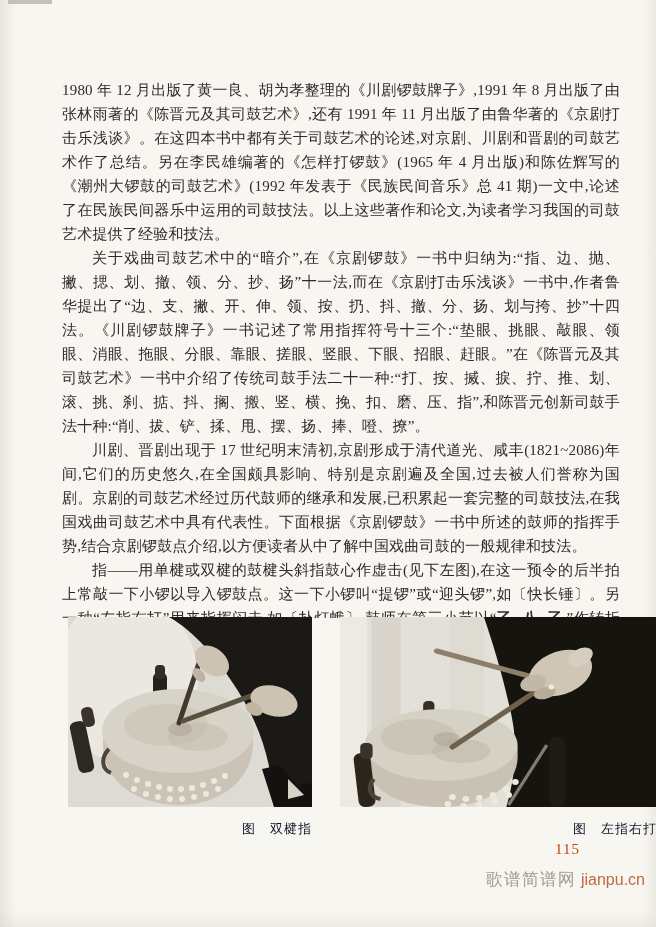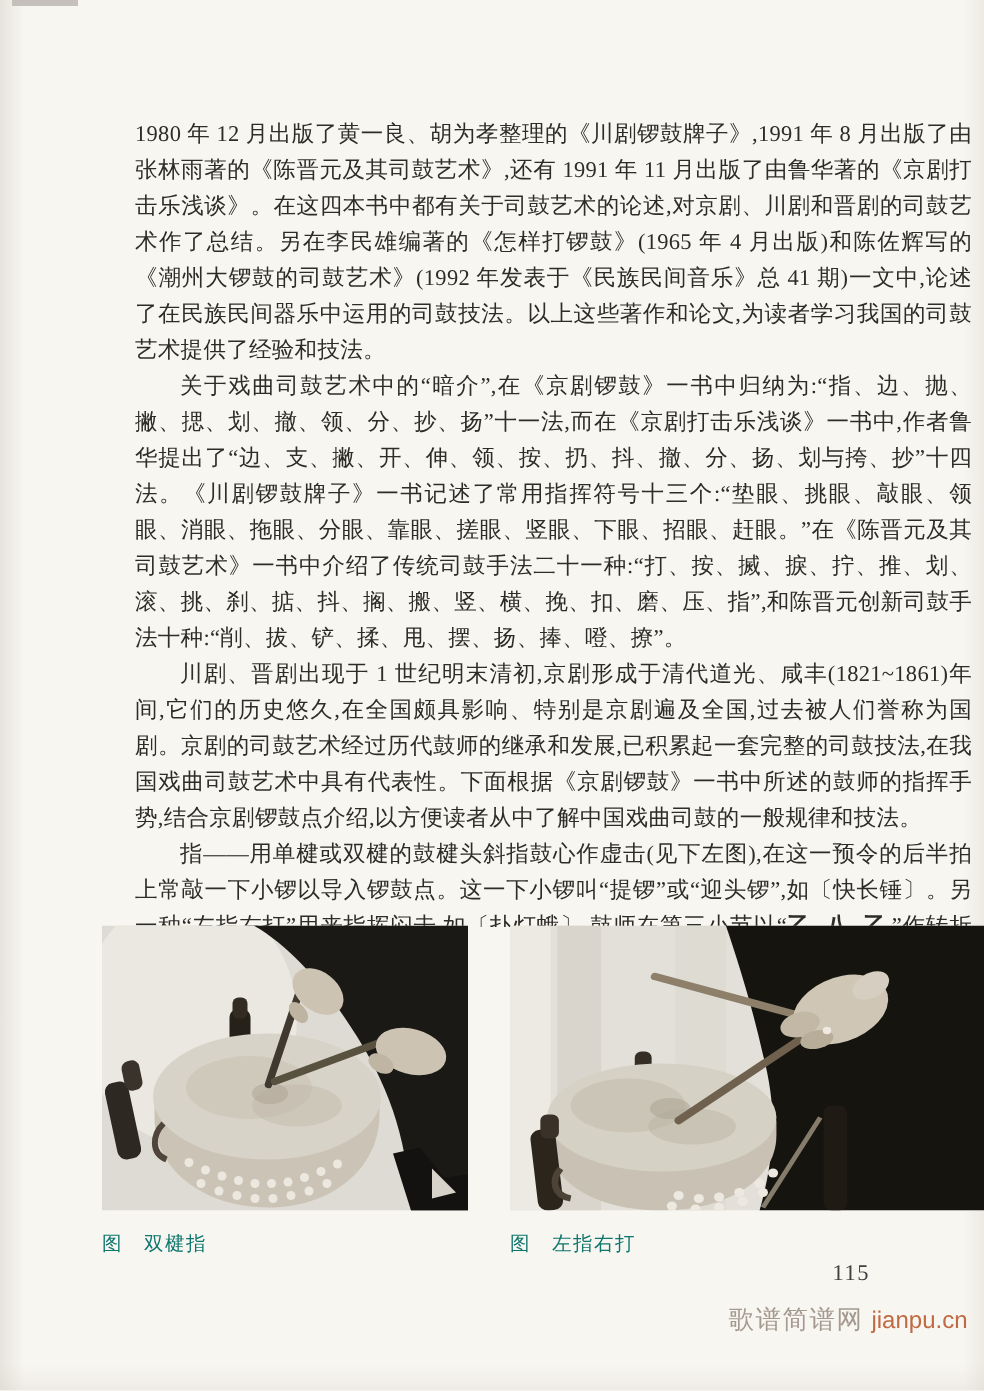--- a/index.html
+++ b/index.html
@@ -14,58 +14,58 @@
     background:
       linear-gradient(90deg,rgba(210,206,196,.45) 0,rgba(210,206,196,0) 16px),
       linear-gradient(270deg,rgba(216,212,202,.35) 0,rgba(216,212,202,0) 14px),
       linear-gradient(0deg,rgba(214,210,200,.30) 0,rgba(214,210,200,0) 18px);
   }
   .scan-artifact{
     position:absolute;left:8px;top:0;width:44px;height:4px;
     background:#b8b4ac;opacity:.8;
   }
   .text-block{
-    position:absolute;left:62px;top:78px;width:558px;height:540px;overflow:hidden;margin-left:28px;
+    position:absolute;left:62px;top:78px;width:558px;height:540px;overflow:hidden;
   }
   p.para{
     margin:0;font-size:15px;line-height:24px;text-align:justify;
     letter-spacing:.2px;word-break:break-all;
   }
   p.indent{text-indent:2em}
   .notation{font-weight:bold;letter-spacing:3px;white-space:nowrap}
   .notation .u{text-decoration:underline;text-underline-offset:3px}
   figure{position:absolute;margin:0;top:617px}
   #fig-left{left:68px;width:244px}
   #fig-right{left:340px;width:317px}
   figure svg{display:block;width:100%;height:190px}
   figcaption{
-    margin-top:13px;font-size:13px;color:#0f766e;text-align:left;letter-spacing:1px;
+    margin-top:13px;font-size:13px;color:#0f172a;text-align:right;letter-spacing:1px;
   }
   .page-number{
-    position:absolute;top:841px;right:76px;font-size:15px;color:#404040;letter-spacing:1px;
+    position:absolute;top:841px;right:76px;font-size:15px;color:#c2410c;letter-spacing:1px;
   }
   .watermark{
     position:absolute;top:868px;right:11px;font-size:17px;white-space:nowrap;
     color:#a59a90;letter-spacing:1px;
   }
   .watermark .wm-url{
     color:#c06a44;font-family:"Liberation Sans","DejaVu Sans",sans-serif;
     font-size:16px;letter-spacing:0;
   }
 </style>
 </head>
 <body>
 
 <div class="paper-shade"></div>
 <div class="scan-artifact"></div>
 
 <div class="text-block">
   <p class="para">1980 年 12 月出版了黄一良、胡为孝整理的《川剧锣鼓牌子》,1991 年 8 月出版了由张林雨著的《陈晋元及其司鼓艺术》,还有 1991 年 11 月出版了由鲁华著的《京剧打击乐浅谈》。在这四本书中都有关于司鼓艺术的论述,对京剧、川剧和晋剧的司鼓艺术作了总结。另在李民雄编著的《怎样打锣鼓》(1965 年 4 月出版)和陈佐辉写的《潮州大锣鼓的司鼓艺术》(1992 年发表于《民族民间音乐》总 41 期)一文中,论述了在民族民间器乐中运用的司鼓技法。以上这些著作和论文,为读者学习我国的司鼓艺术提供了经验和技法。</p>
   <p class="para indent">关于戏曲司鼓艺术中的“暗介”,在《京剧锣鼓》一书中归纳为:“指、边、抛、撇、揌、划、撤、领、分、抄、扬”十一法,而在《京剧打击乐浅谈》一书中,作者鲁华提出了“边、支、撇、开、伸、领、按、扔、抖、撤、分、扬、划与挎、抄”十四法。《川剧锣鼓牌子》一书记述了常用指挥符号十三个:“垫眼、挑眼、敲眼、领眼、消眼、拖眼、分眼、靠眼、搓眼、竖眼、下眼、招眼、赶眼。”在《陈晋元及其司鼓艺术》一书中介绍了传统司鼓手法二十一种:“打、按、搣、捩、拧、推、划、滚、挑、刹、掂、抖、搁、搬、竖、横、挽、扣、磨、压、指”,和陈晋元创新司鼓手法十种:“削、拔、铲、揉、甩、摆、扬、捧、噔、撩”。</p>
-  <p class="para indent">川剧、晋剧出现于 1 世纪明末清初,京剧形成于清代道光、咸丰(1821~1861)年间,它们的历史悠久,在全国颇具影响、特别是京剧遍及全国,过去被人们誉称为国剧。京剧的司鼓艺术经过历代鼓师的继承和发展,已积累起一套完整的司鼓技法,在我国戏曲司鼓艺术中具有代表性。下面根据《京剧锣鼓》一书中所述的鼓师的指挥手势,结合京剧锣鼓点介绍,以方便读者从中了解中国戏曲司鼓的一般规律和技法。</p>
+  <p class="para indent">川剧、晋剧出现于 17 世纪明末清初,京剧形成于清代道光、咸丰(1821~2086)年间,它们的历史悠久,在全国颇具影响、特别是京剧遍及全国,过去被人们誉称为国剧。京剧的司鼓艺术经过历代鼓师的继承和发展,已积累起一套完整的司鼓技法,在我国戏曲司鼓艺术中具有代表性。下面根据《京剧锣鼓》一书中所述的鼓师的指挥手势,结合京剧锣鼓点介绍,以方便读者从中了解中国戏曲司鼓的一般规律和技法。</p>
   <p class="para indent"><span>指——用单楗或双楗的鼓楗头斜指鼓心作虚击(见下左图),在这一预令的后半拍上常敲一下小锣以导入锣鼓点。这一下小锣叫“提锣”或“迎头锣”,如〔快长锤〕。另一种“左指右打”用来指挥闷击,如〔扑灯蛾〕,鼓师在第三小节以“</span><span class="notation"><span class="u">乙 八</span><span> 乙</span></span><span>”作转折的底鼓后,左手斜指鼓心,右手作打以示闷击(见下右图)。</span></p>
 </div>
 
 <figure id="fig-left">
   <svg viewBox="0 0 244 190" preserveAspectRatio="none">
     <rect width="244" height="190" fill="#dedbd4"></rect>
     <ellipse cx="58" cy="62" rx="72" ry="84" fill="#eae8e1"></ellipse>
     <path d="M101,0 L244,0 L244,190 L206,190 C204,148 194,112 170,74 C150,42 126,14 101,0 Z" fill="#1b1916"></path>
     <rect x="6" y="104" width="16" height="52" rx="6" transform="rotate(-12 14 130)" fill="#2e2822"></rect>
     <rect x="14" y="90" width="12" height="20" rx="5" transform="rotate(-12 20 100)" fill="#3a332b"></rect>

